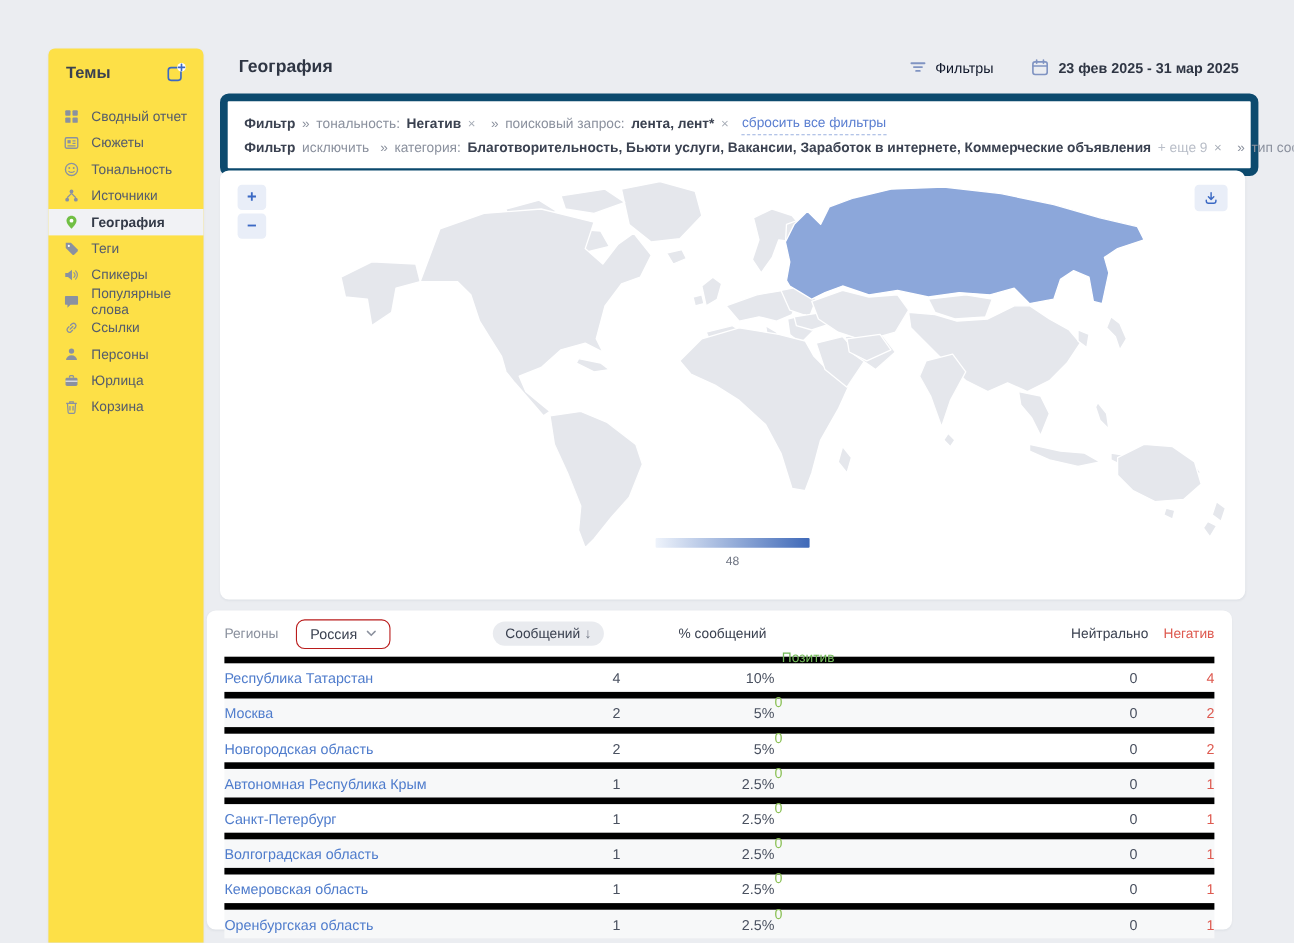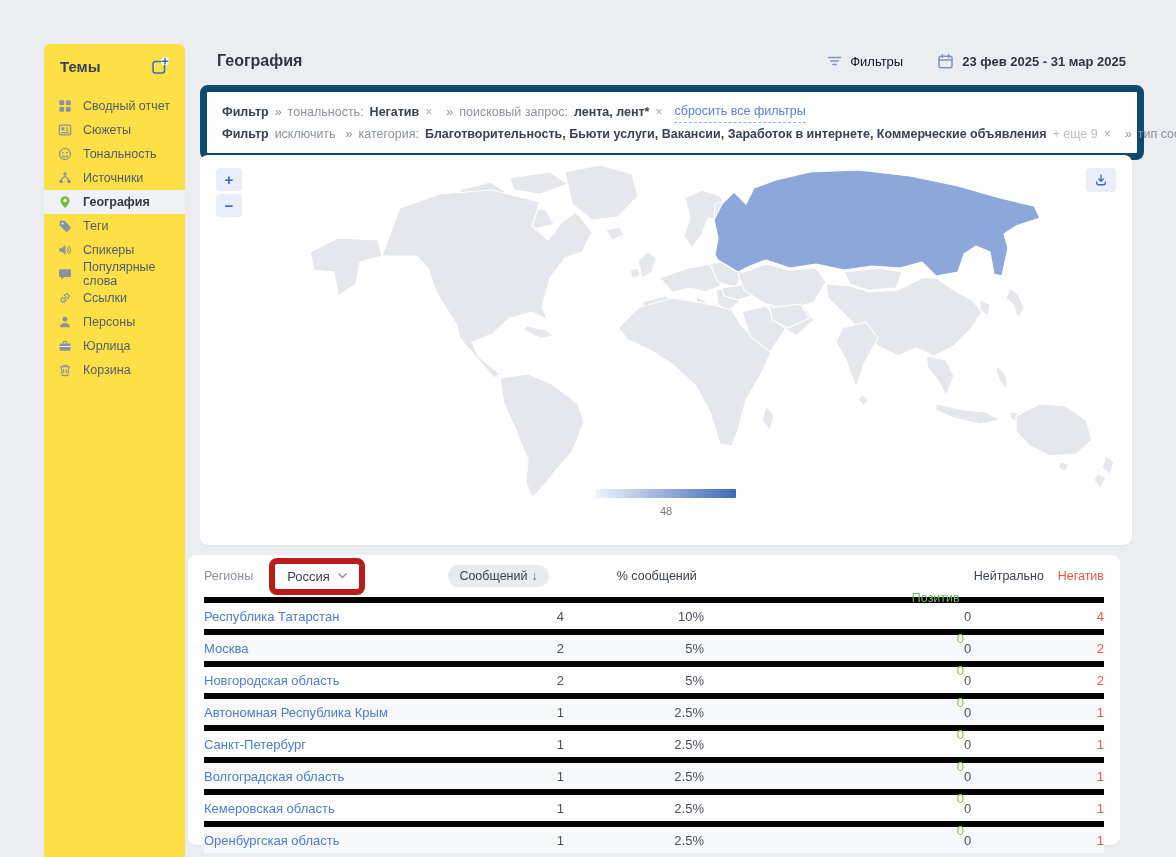--- a/index.html
+++ b/index.html
@@ -52,30 +52,30 @@
   .legend-val{font-size:11px;color:#707684;margin-top:7px;}
   
   .table-card{position:absolute;left:188px;top:555px;width:932px;height:290px;padding:0;box-sizing:border-box;}
   .t-inner{padding:0 16px;}
   .t-head{display:flex;align-items:center;height:42px;}
   .t-row{display:flex;align-items:center;height:26px;border-top:6px solid #000000;}
   .t-row.stripe{background:#f7f8f9;}
   .c-region{width:250px;display:flex;align-items:center;gap:16px;}
   .c-msg{width:110px;text-align:right;}
   .c-pct{width:140px;text-align:right;}
-  .c-pos{width:260px;text-align:right;margin-top:44px;}
-  .c-neu{width:70px;text-align:left;}
+  .c-pos{width:260px;text-align:left;margin-top:44px;}
+  .c-neu{width:70px;text-align:right;}
   .c-neg{flex:1;text-align:right;}
   .th{font-size:12.5px;color:#3a4150;padding-left:14px;}
   .th-gray{font-size:12.5px;color:#8b919e;}
   .th-green{color:#74bb5a;}
   .th-red{color:#de5a50;}
   .pill{display:inline-flex;align-items:center;gap:4px;background:#e9ebef;border-radius:12px;
     padding:4px 11px;font-size:12.5px;color:#3a4150;cursor:pointer;}
-  .dd{display:inline-flex;align-items:center;gap:8px;border:6px solid #b91c1c;border-radius:8px;
+  .dd{display:inline-flex;align-items:center;gap:8px;border:1px solid #b91c1c;border-radius:8px;
     padding:5px 12px;font-size:13px;color:#3a4150;background:#fff;cursor:pointer;}
   .cell{font-size:13px;color:#4a5160;}
   .green{color:#8cc157;}
   .red{color:#de5a50;}
   .region-link{font-size:13px;color:#4f7ccc;text-decoration:none;cursor:pointer;}
   .t-footer{display:flex;justify-content:flex-end;margin-top:13px;}
   .search-wrap{position:relative;}
   .search-input{width:152px;height:26px;border:1px solid #d9dde4;border-radius:4px;
     padding:0 30px 0 10px;font-size:12.5px;color:#3a4150;font-family:"Liberation Sans",sans-serif;outline:none;}
   .search-input::placeholder{color:#a9aeb9;}

